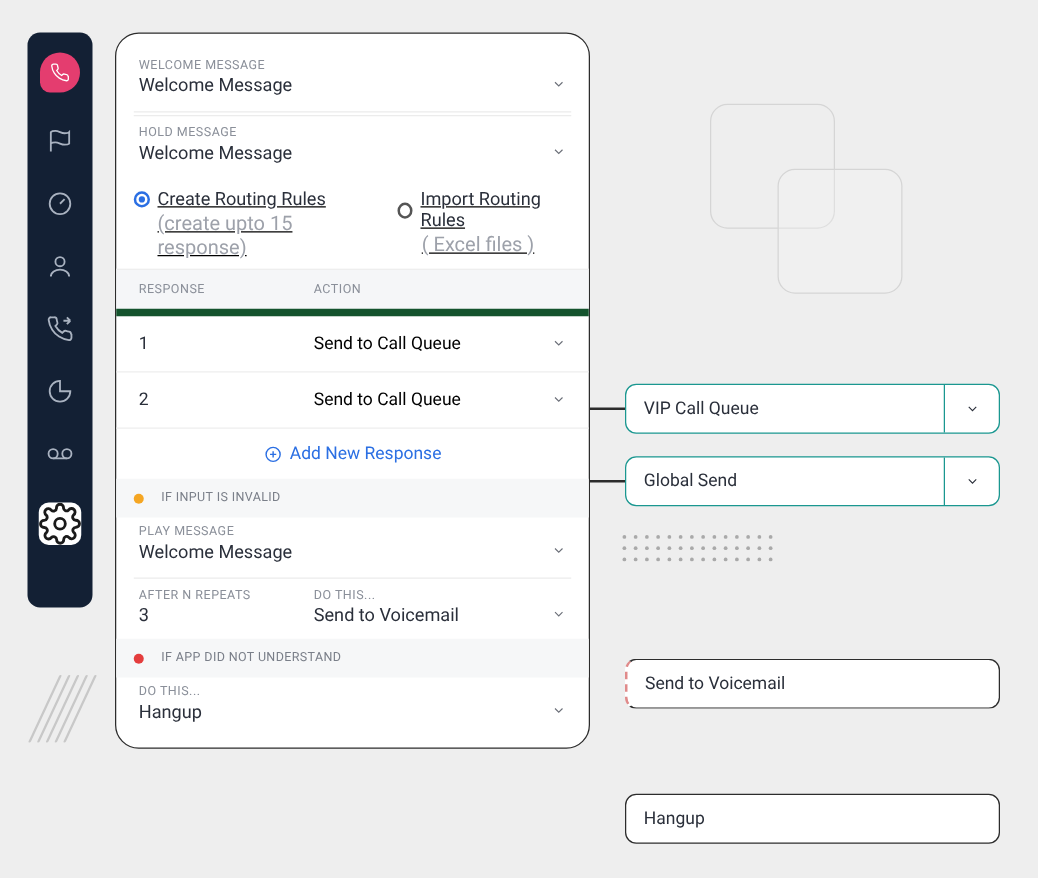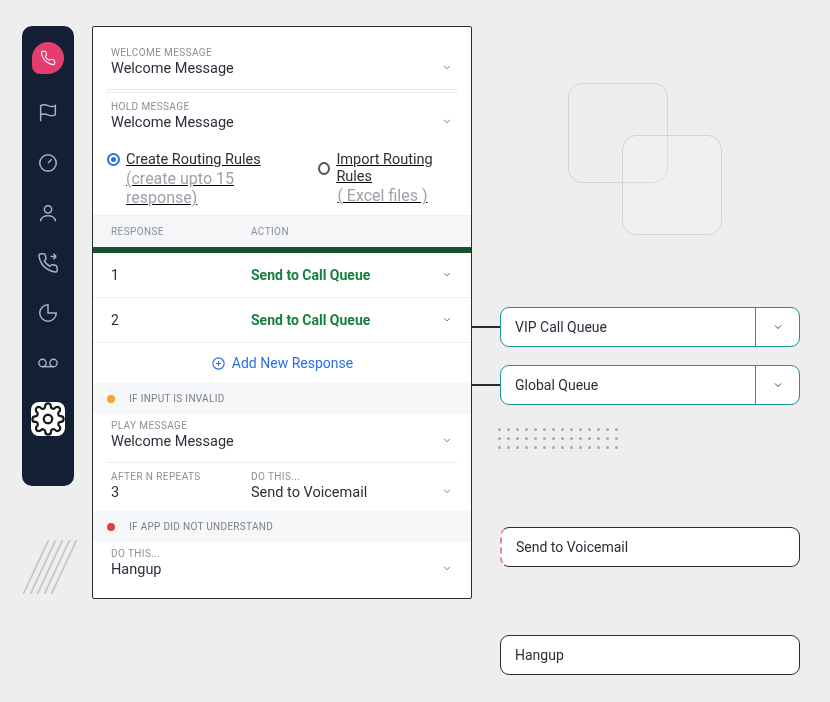--- a/index.html
+++ b/index.html
@@ -18,21 +18,21 @@
   
   .sidebar { position: absolute; top: 26px; left: 22px; width: 52px; height: 460px; background: #132034; border-radius: 10px; display: flex; flex-direction: column; align-items: center; padding-top: 16px; gap: 28px; }
   .side-icon { width: 22px; height: 22px; display: flex; align-items: center; justify-content: center; cursor: pointer; }
   .side-icon svg { stroke: #a9b2c0; fill: none; stroke-width: 1.6; }
   .side-icon.phone { width: 32px; height: 32px; background: #e43d6f; border-radius: 50% 50% 50% 8px; display:flex; align-items:center; justify-content:center; }
   .side-icon.phone svg { stroke: #fff; width: 16px; height: 16px; }
   .side-icon.settings-active { background: #fff; border-radius: 8px; width: 34px; height: 34px; }
   .side-icon.settings-active svg { stroke: #1a1a1a; }
 
   
-  .panel { position: absolute; top: 26px; left: 92px; width: 380px; background: #fff; border: 1.5px solid #2c2c2c; border-radius: 2px; padding: 14px 0 10px 0; }
+  .panel { position: absolute; top: 26px; left: 92px; width: 380px; background: #fff; border: 1.5px solid #2c2c2c; border-radius: 19px; padding: 14px 0 10px 0; }
 
   .field-block { padding: 6px 18px 10px 18px; position: relative; }
   .field-label { font-size: 10px; letter-spacing: 0.4px; color: #8a8f99; text-transform: uppercase; margin-bottom: 2px; }
   .field-value { font-size: 14.5px; color: #2a2f3a; }
   .chev { position: absolute; right: 18px; top: 50%; transform: translateY(-30%); }
   .chev svg { width: 12px; height: 12px; stroke: #6b6f78; fill: none; stroke-width: 1.8; }
   .sep { height: 1px; background: #ececec; margin: 2px 14px; }
 
   .radio-row { display: flex; padding: 10px 14px 8px 14px; gap: 14px; }
   .radio-opt { display: flex; flex-direction: column; align-items: flex-start; cursor: pointer; text-decoration: underline; }
@@ -43,21 +43,21 @@
   .radio-label { font-size: 14.5px; color: #2a2f3a; }
   .radio-sub { font-size: 16px; color: #9da1aa; margin-left: 19px; margin-top: 1px; }
   .radio-opt.second { margin-left: 16px; }
 
   .table-head { display: flex; background: #f5f6f8; padding: 10px 18px; font-size: 10px; letter-spacing: 0.4px; color: #8a8f99; text-transform: uppercase; border-top: 1px solid #eee; border-bottom: 6px solid #14532d; }
   .col-resp { width: 140px; }
   .col-act { flex: 1; }
 
   .table-row { display: flex; align-items: center; padding: 14px 18px; border-bottom: 1px solid #eee; position: relative; }
   .cell-resp { width: 140px; font-size: 14px; color: #2a2f3a; }
-  .cell-act { flex: 1; font-size: 14px; color: #15803d; font-weight: bold; }
+  .cell-act { flex: 1; font-size: 14px; color: #000000; }
   .row-chev { position: absolute; right: 18px; top: 50%; transform: translateY(-50%); }
   .row-chev svg { width: 12px; height: 12px; stroke: #6b6f78; fill: none; stroke-width: 1.8; }
 
   .add-new { text-align: center; padding: 12px 0; color: #2b6fe3; font-size: 14px; cursor: pointer; display: flex; align-items: center; justify-content: center; gap: 6px; }
   .add-new svg { width: 15px; height: 15px; stroke: #2b6fe3; fill: none; stroke-width: 1.8; }
 
   .banner { background: #f6f7f8; padding: 10px 14px; font-size: 10px; letter-spacing: 0.3px; color: #7a7f89; text-transform: uppercase; display: flex; align-items: center; gap: 14px; }
   .dot-orange { width: 8px; height: 8px; border-radius: 50%; background: #f5a623; }
   .dot-red { width: 8px; height: 8px; border-radius: 50%; background: #e43d3d; }
 
@@ -300,21 +300,21 @@
 
 <div class="float-dd teal" style="top: 307px;">
   <div class="dd-text">VIP Call Queue</div>
   <div class="dd-chevbox">
       <svg viewBox="0 0 24 24">
         <path d="M6 9l6 6 6-6"></path>
       </svg>
     </div>
 </div>
 <div class="float-dd teal" style="top: 365px;">
-  <div class="dd-text">Global Queue</div>
+  <div class="dd-text">Global Send</div>
   <div class="dd-chevbox">
       <svg viewBox="0 0 24 24">
         <path d="M6 9l6 6 6-6"></path>
       </svg>
     </div>
 </div>
 <div class="float-dd torn nobox" style="top: 527px;">
   <div class="dd-text">Send to Voicemail</div>
 </div>
 <div class="float-dd nobox" style="top: 635px;">

